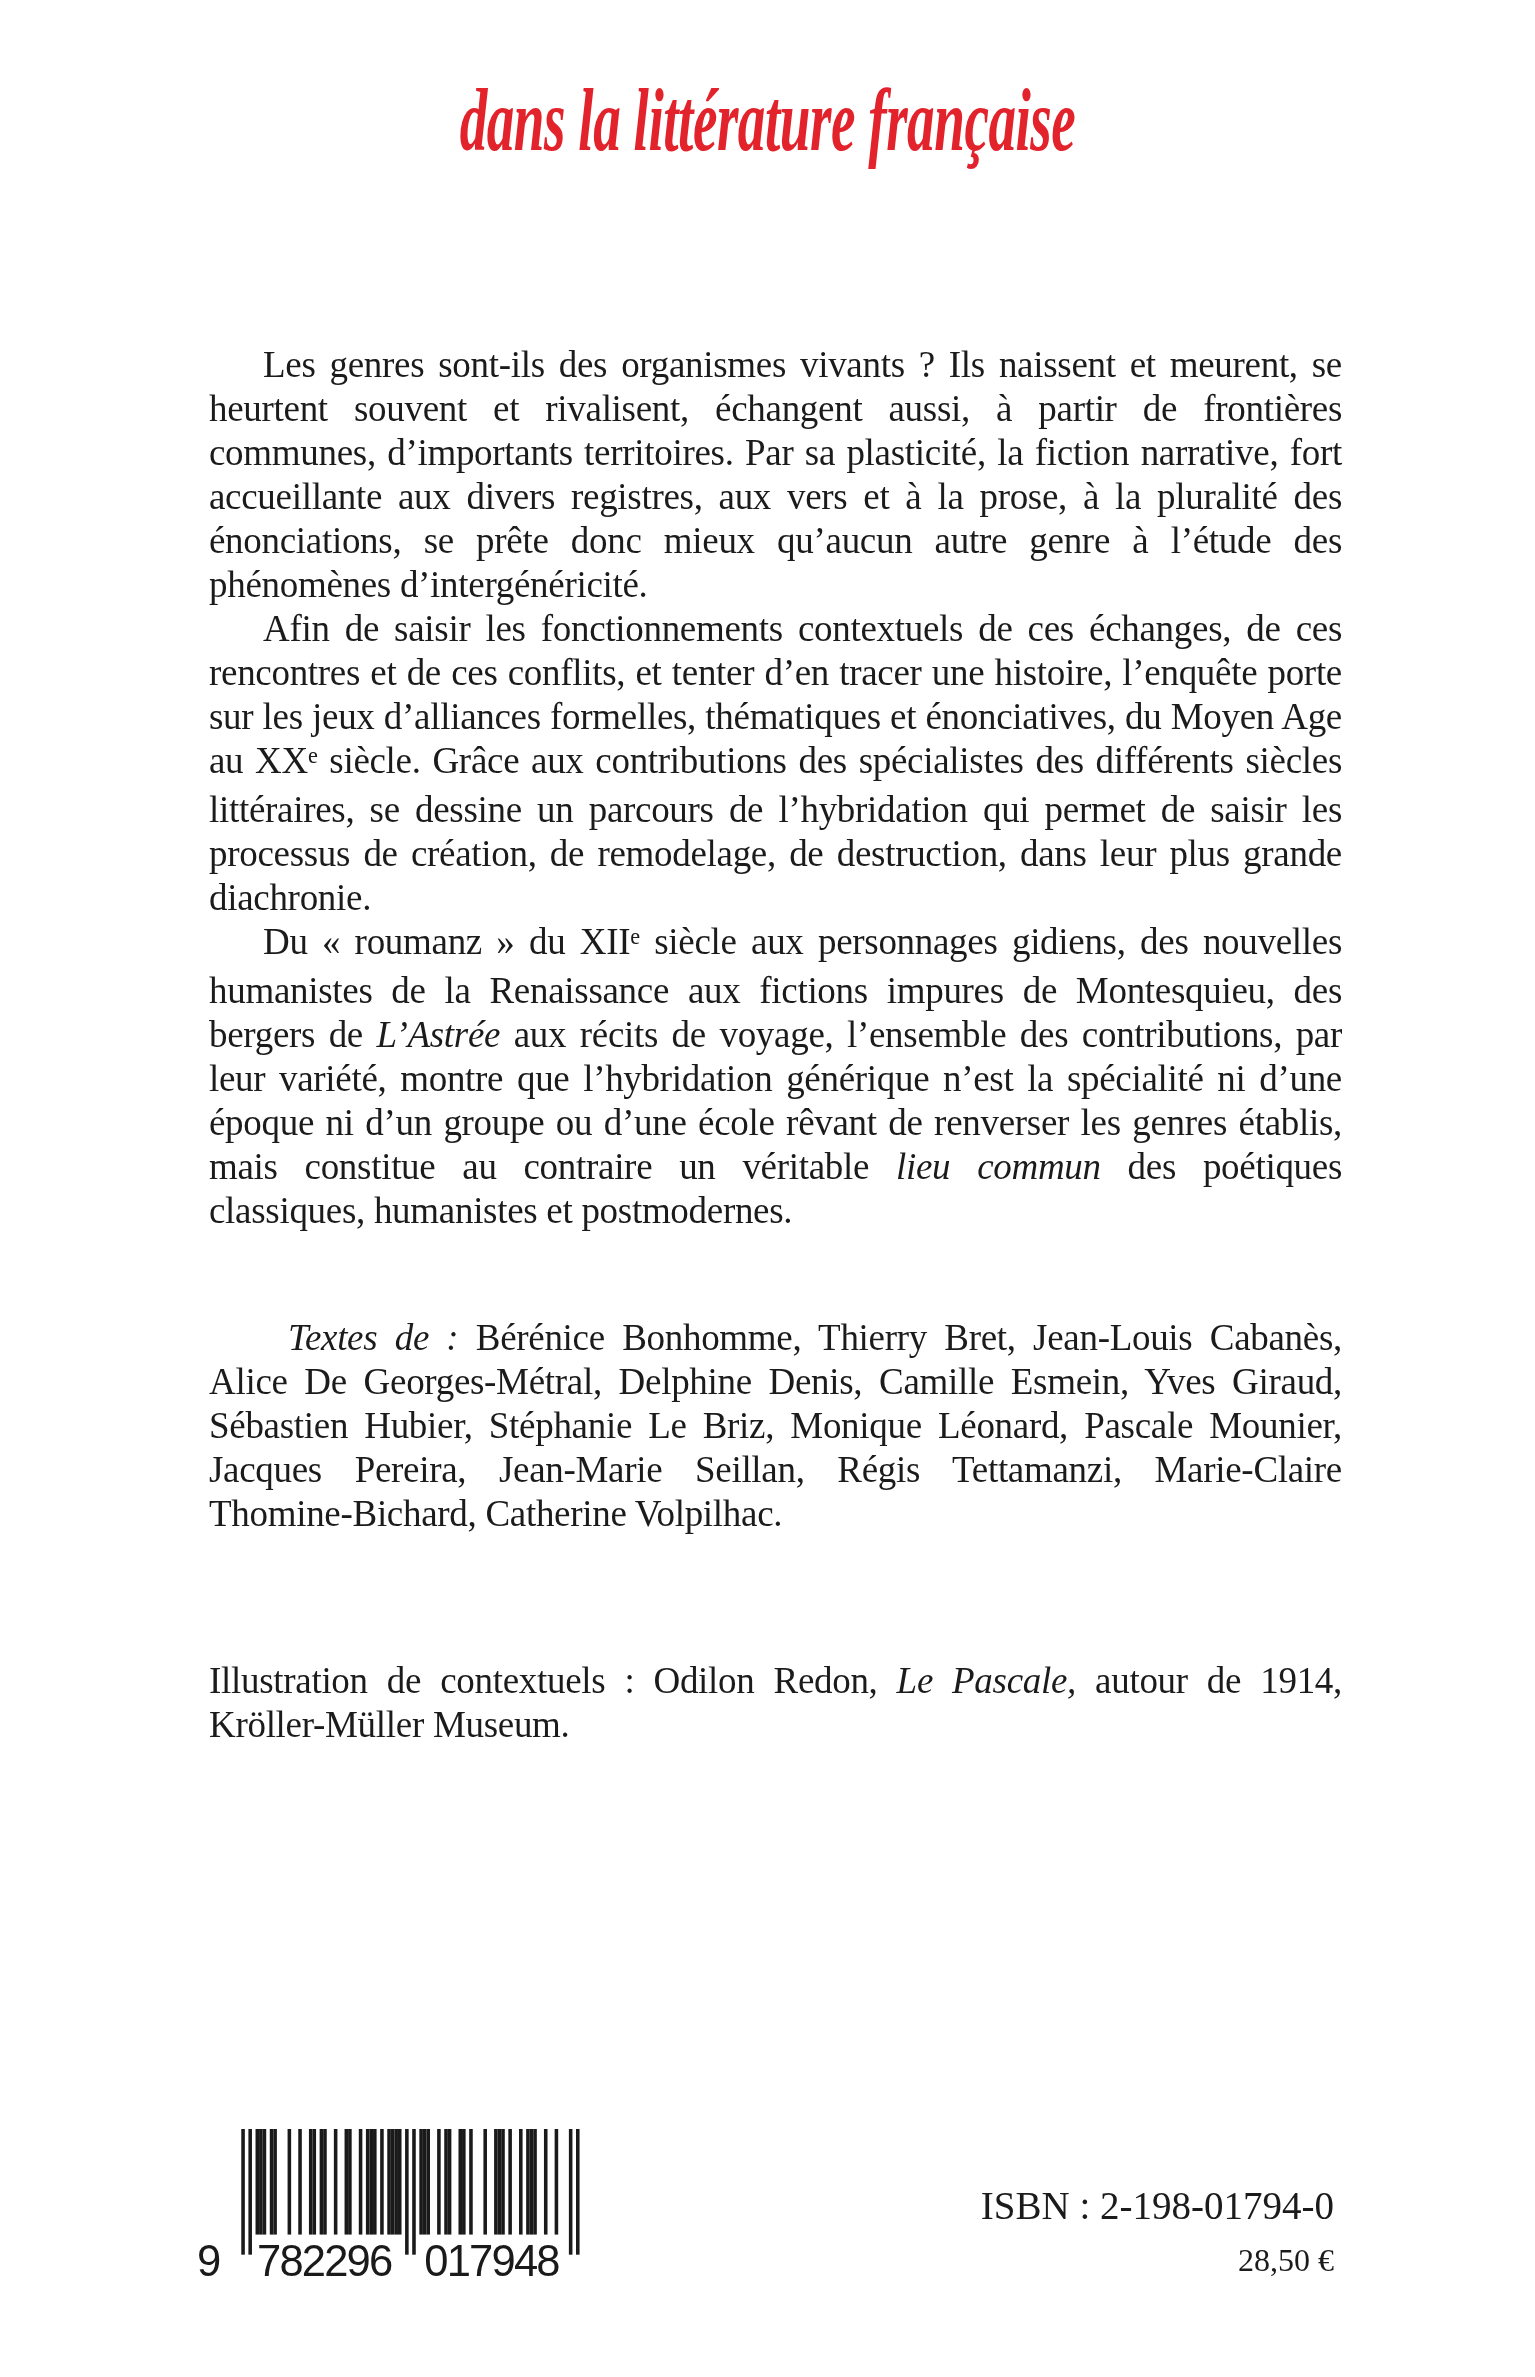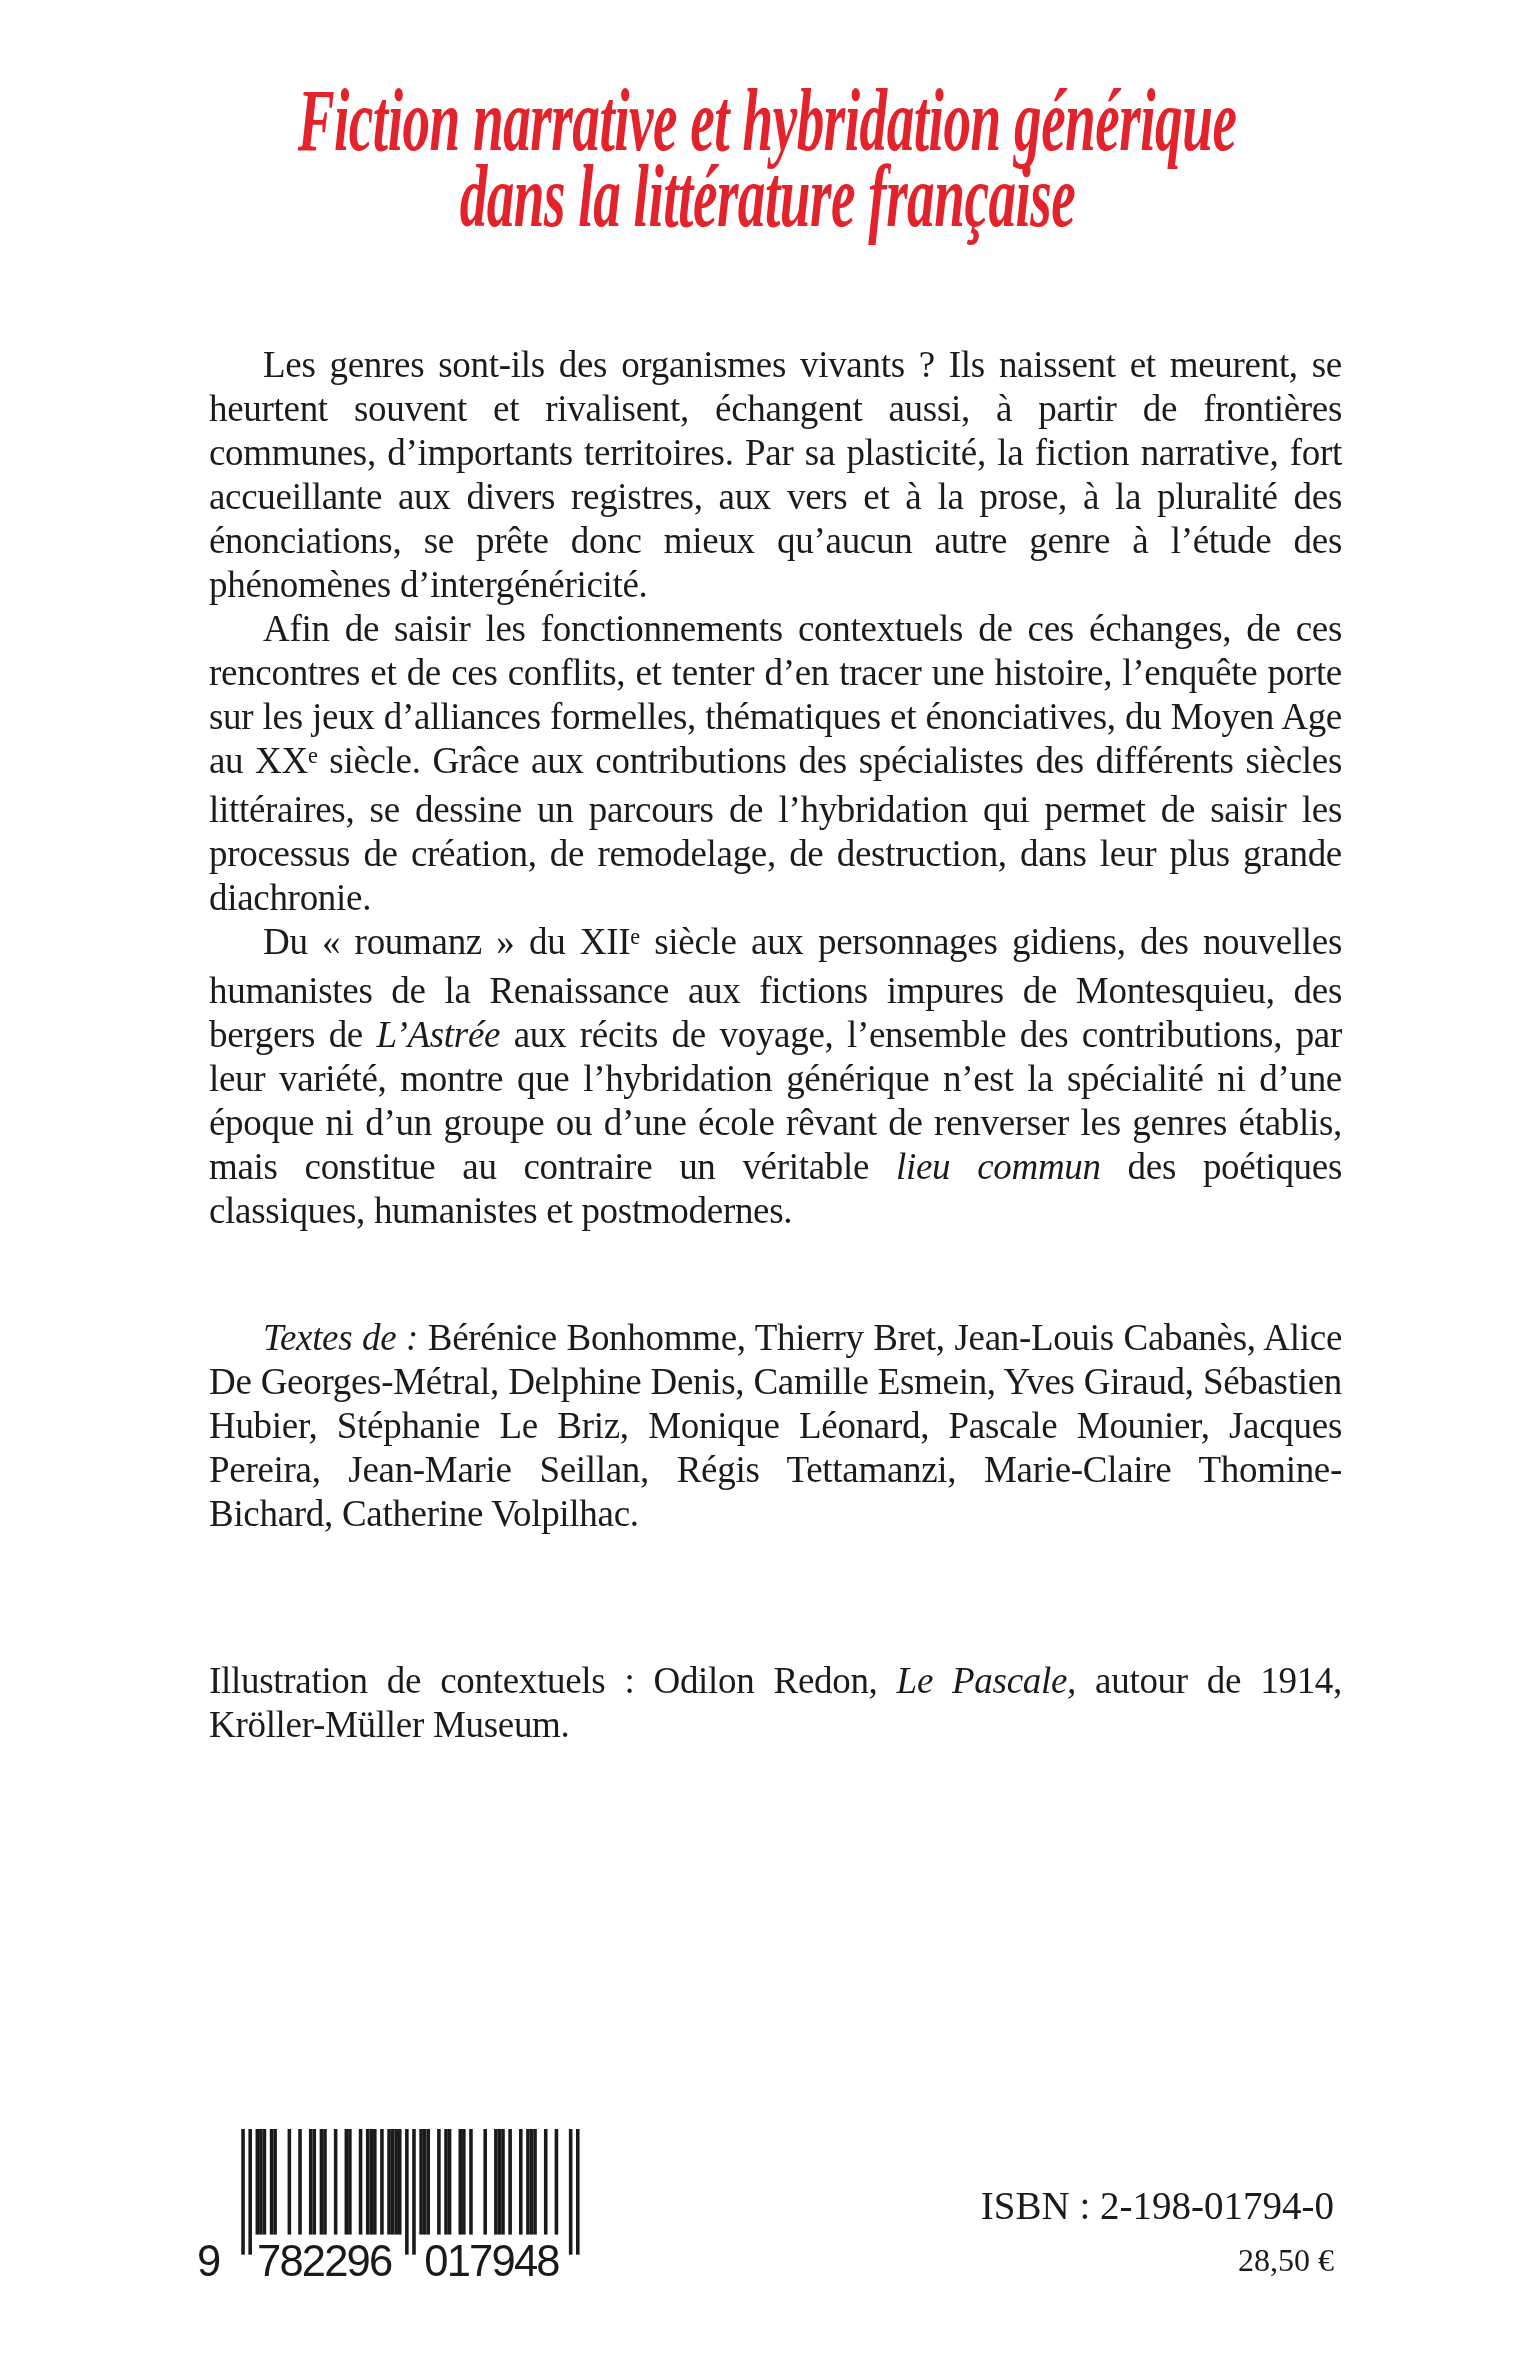--- a/index.html
+++ b/index.html
@@ -48,32 +48,31 @@
   }
   .isbn{font-size:39px;}
   .price{font-size:32px;}
 </style>
 </head>
 <body>
 
 <div class="page">
 
   <header class="title">
-    <div class="tline"><span class="tscale">Fiction narrative et hybridation générique</span></div>
     <div class="tline"><span class="tscale">dans la littérature française</span></div>
   </header>
 
   <section class="textblock indent body">
     <p><span>Les genres sont-ils des organismes vivants ? Ils naissent et meurent, se heurtent souvent et rivalisent, échangent aussi, à partir de frontières communes, d’importants territoires. Par sa plasticité, la fiction narrative, fort accueillante aux divers registres, aux vers et à la prose, à la pluralité des énonciations, se prête donc mieux qu’aucun autre genre à l’étude des phénomènes d’intergénéricité.</span></p>
     <p><span>Afin de saisir les fonctionnements contextuels de ces échanges, de ces rencontres et de ces conflits, et tenter d’en tracer une histoire, l’enquête porte sur les jeux d’alliances formelles, thématiques et énonciatives, du Moyen Age au XX</span><sup>e</sup><span> siècle. Grâce aux contributions des spécialistes des différents siècles littéraires, se dessine un parcours de l’hybridation qui permet de saisir les processus de création, de remodelage, de destruction, dans leur plus grande diachronie.</span></p>
     <p><span>Du « roumanz » du XII</span><sup>e</sup><span> siècle aux personnages gidiens, des nouvelles humanistes de la Renaissance aux fictions impures de Montesquieu, des bergers de </span><span style="font-style: italic;">L’Astrée</span><span> aux récits de voyage, l’ensemble des contributions, par leur variété, montre que l’hybridation générique n’est la spécialité ni d’une époque ni d’un groupe ou d’une école rêvant de renverser les genres établis, mais constitue au contraire un véritable </span><span style="font-style: italic;">lieu commun</span><span> des poétiques classiques, humanistes et postmodernes.</span></p>
   </section>
 
   <section class="textblock indent contributors">
-    <p><span style="font-style: italic;">Textes de :</span><span> Bérénice Bonhomme, Thierry Bret, Jean-Louis Cabanès, Alice De Georges-Métral, Delphine Denis, Camille Esmein, Yves Giraud, Sébastien Hubier, Stéphanie Le Briz, Monique Léonard, Pascale Mounier, Jacques Pereira, Jean-Marie Seillan, Régis Tettamanzi, Marie-Claire Thomine-Bichard, Catherine Volpilhac.</span></p>
+    <p><span style="font-style: italic; margin-left: 25px;">Textes de :</span><span> Bérénice Bonhomme, Thierry Bret, Jean-Louis Cabanès, Alice De Georges-Métral, Delphine Denis, Camille Esmein, Yves Giraud, Sébastien Hubier, Stéphanie Le Briz, Monique Léonard, Pascale Mounier, Jacques Pereira, Jean-Marie Seillan, Régis Tettamanzi, Marie-Claire Thomine-Bichard, Catherine Volpilhac.</span></p>
   </section>
 
   <section class="textblock credit">
     <p><span>Illustration de contextuels : Odilon Redon, </span><span style="font-style: italic;">Le Pascale,</span><span> autour de 1914, Kröller-Müller Museum.</span></p>
   </section>
 
   <div class="barcode" id="barcode"><svg xmlns="http://www.w3.org/2000/svg" viewBox="-55 0 465 185" width="390" height="155">
         <g fill="#1a1a1a">
           <rect x="0.00" y="0" width="4.25" height="150"></rect>
           <rect x="8.50" y="0" width="4.25" height="150"></rect>

